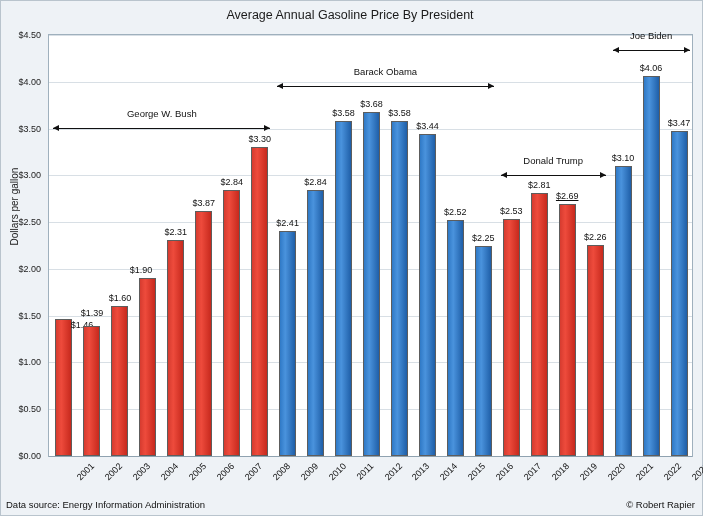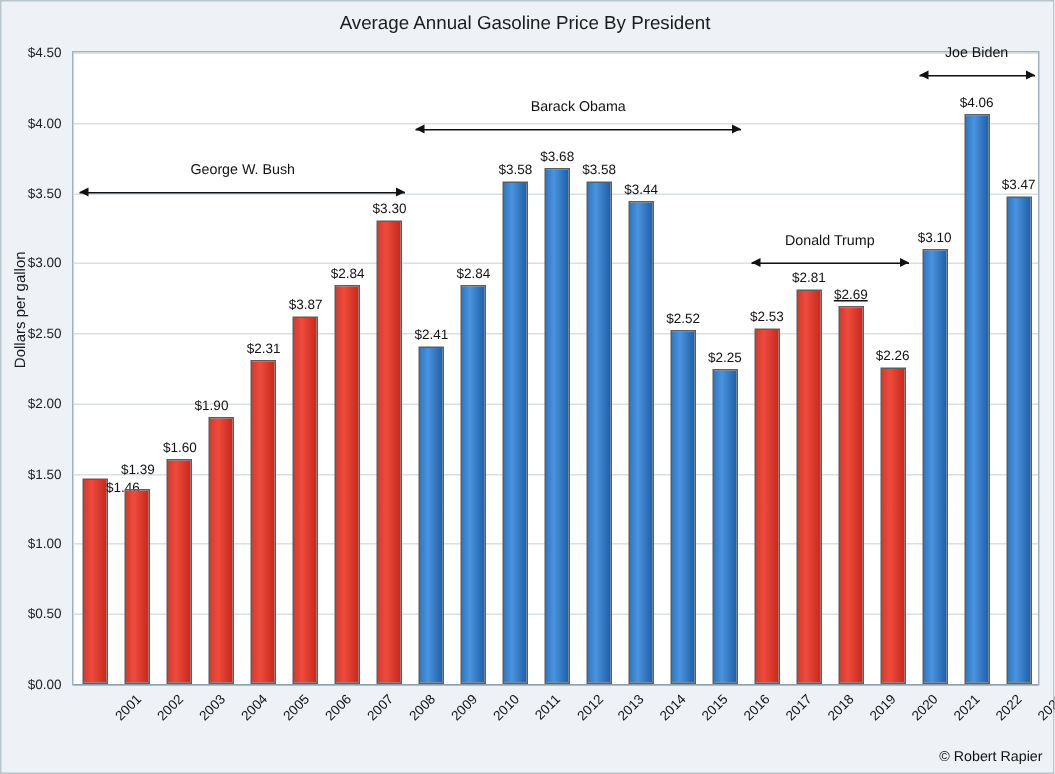--- a/index.html
+++ b/index.html
@@ -263,20 +263,21 @@
         <div class="pres-label" style="left: 504.217px; top: 119.656px;">Donald Trump</div>
         <div class="pres-arrow" style="left: 563.609px; width: 76.913px; top: 11.2267px;">
           <div class="line"></div>
           <div class="head left"></div>
           <div class="head right"></div>
         </div>
         <div class="pres-label" style="left: 602.065px; top: -4.77333px;">Joe Biden</div>
       </div>
   </div>
 
+  <div id="footer-left">Data source: Energy Information Administration</div>
   <div id="footer-right">© Robert Rapier</div>
 <div class="x-label" style="left: 67.9783px; top: 460px;">2001</div>
     <div class="x-label" style="left: 95.9348px; top: 460px;">2002</div>
     <div class="x-label" style="left: 123.891px; top: 460px;">2003</div>
     <div class="x-label" style="left: 151.848px; top: 460px;">2004</div>
     <div class="x-label" style="left: 179.804px; top: 460px;">2005</div>
     <div class="x-label" style="left: 207.761px; top: 460px;">2006</div>
     <div class="x-label" style="left: 235.717px; top: 460px;">2007</div>
     <div class="x-label" style="left: 263.674px; top: 460px;">2008</div>
     <div class="x-label" style="left: 291.63px; top: 460px;">2009</div>

